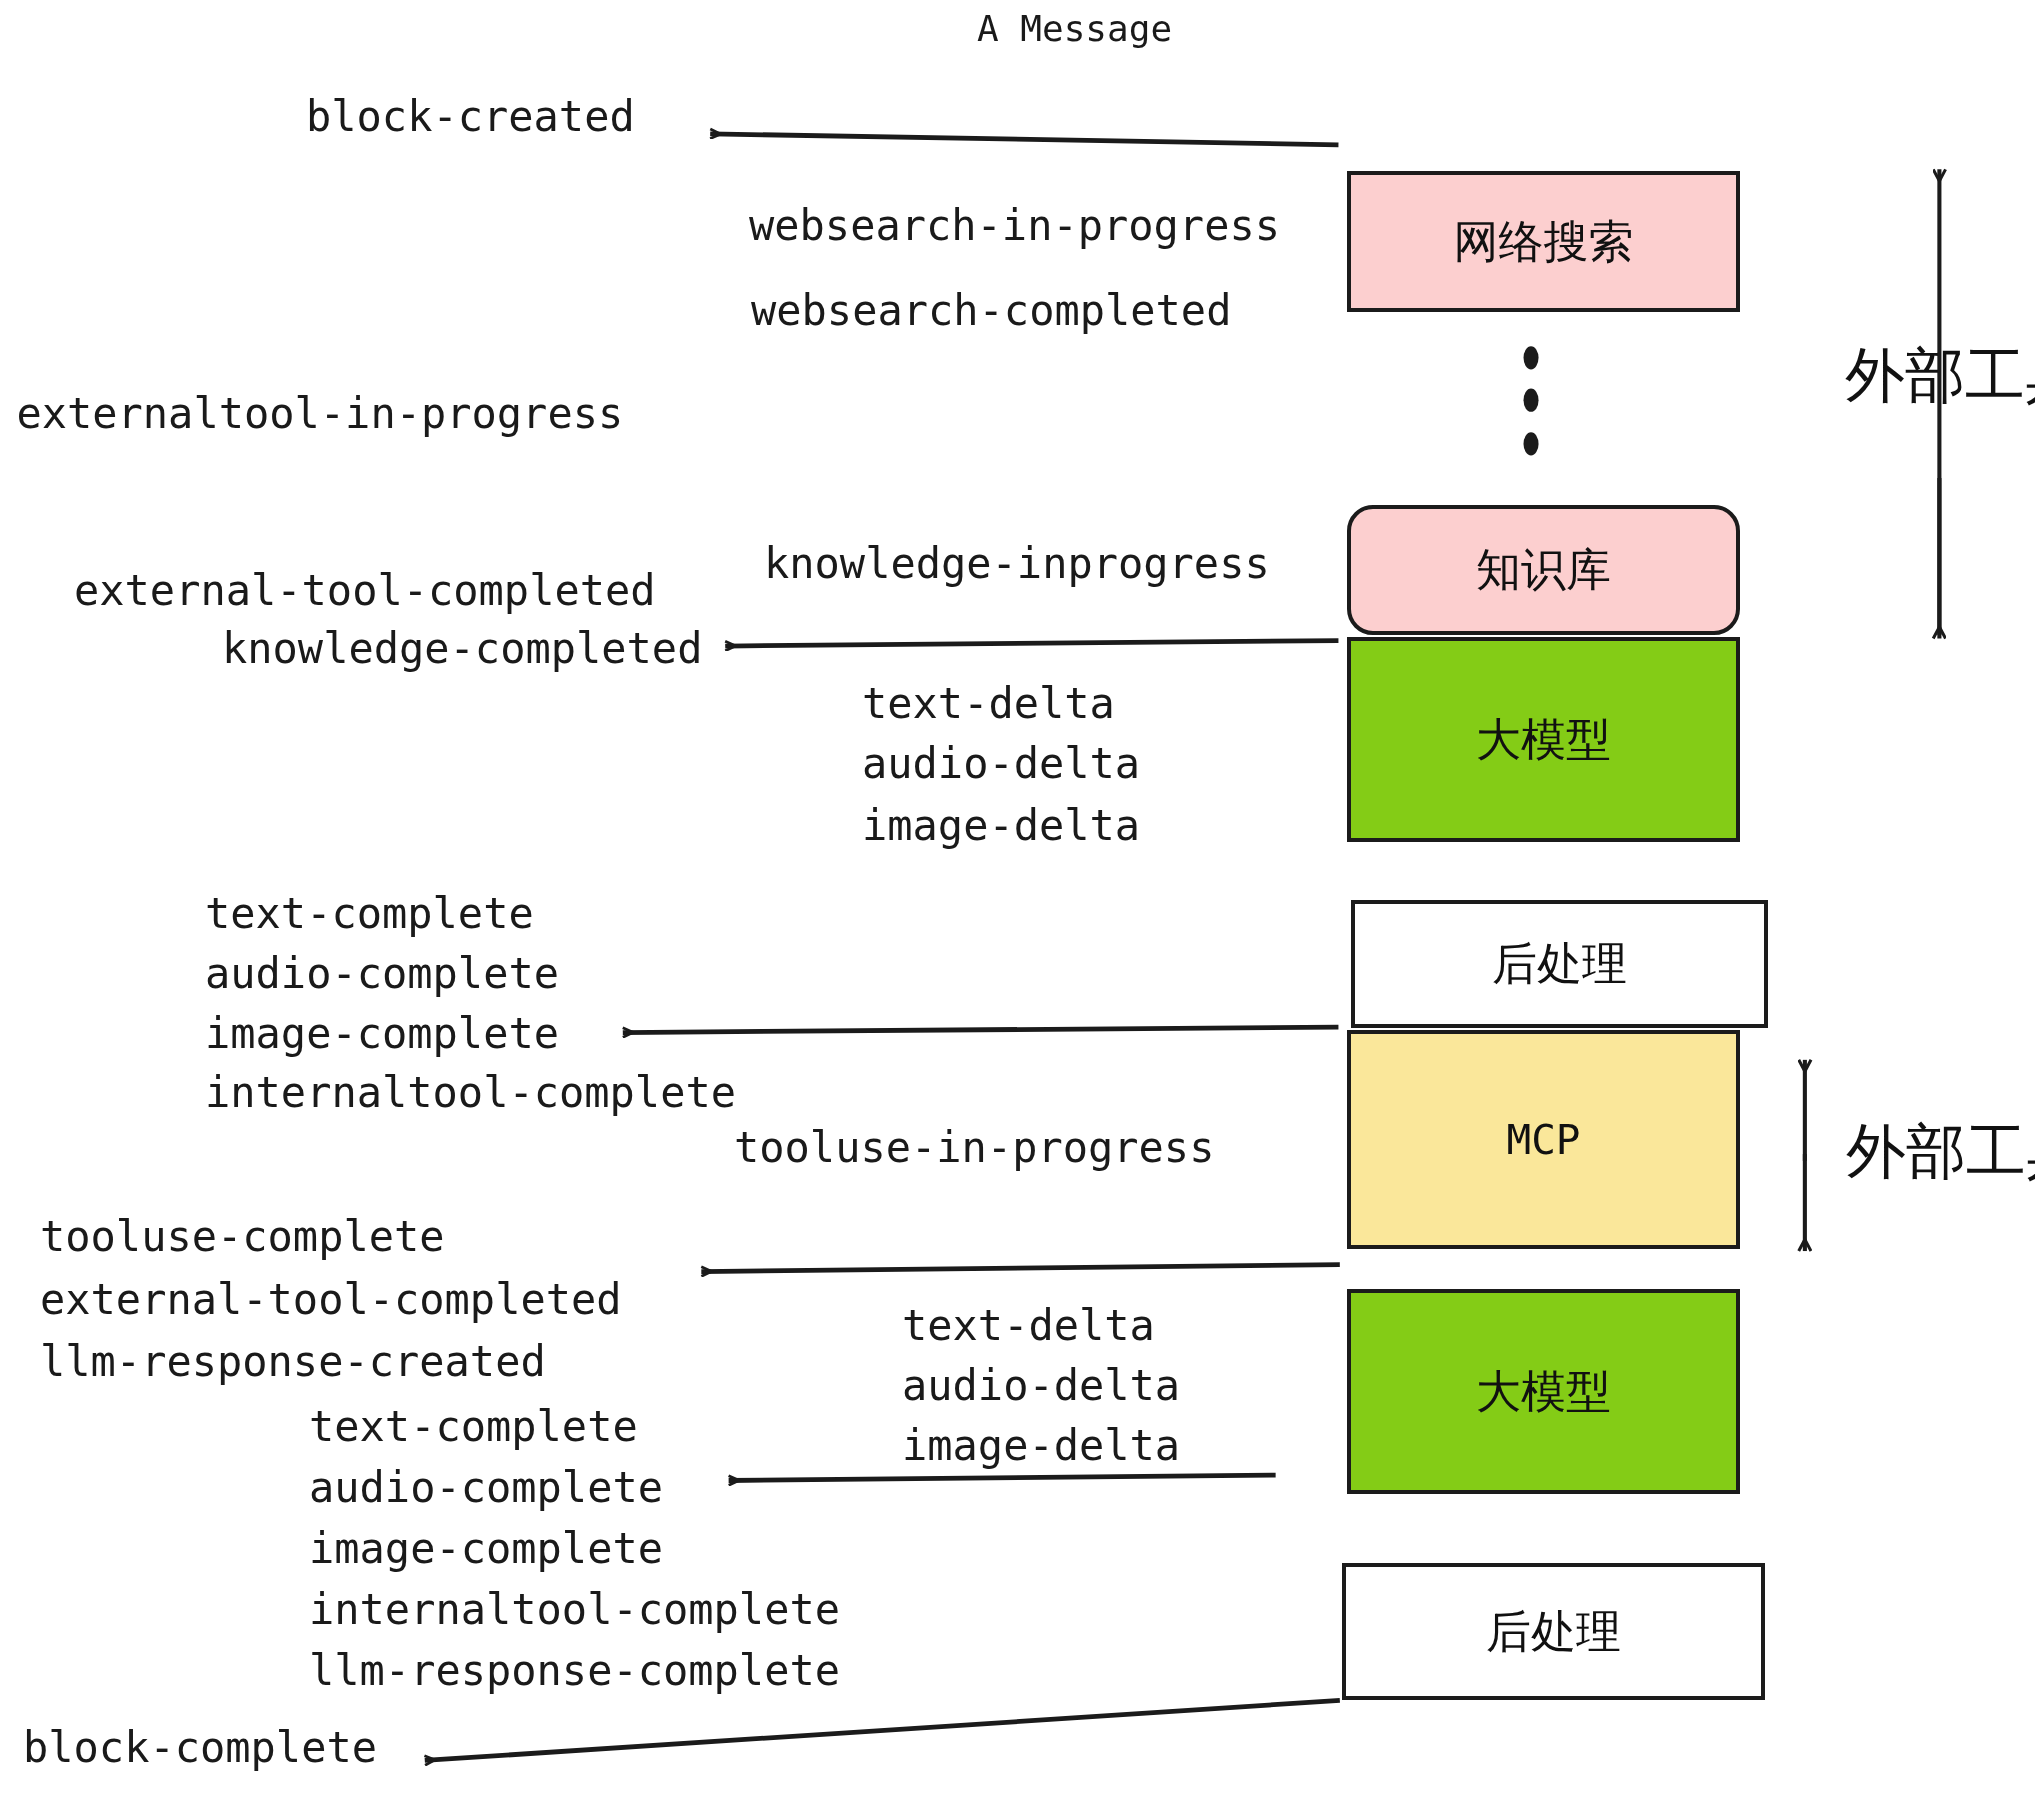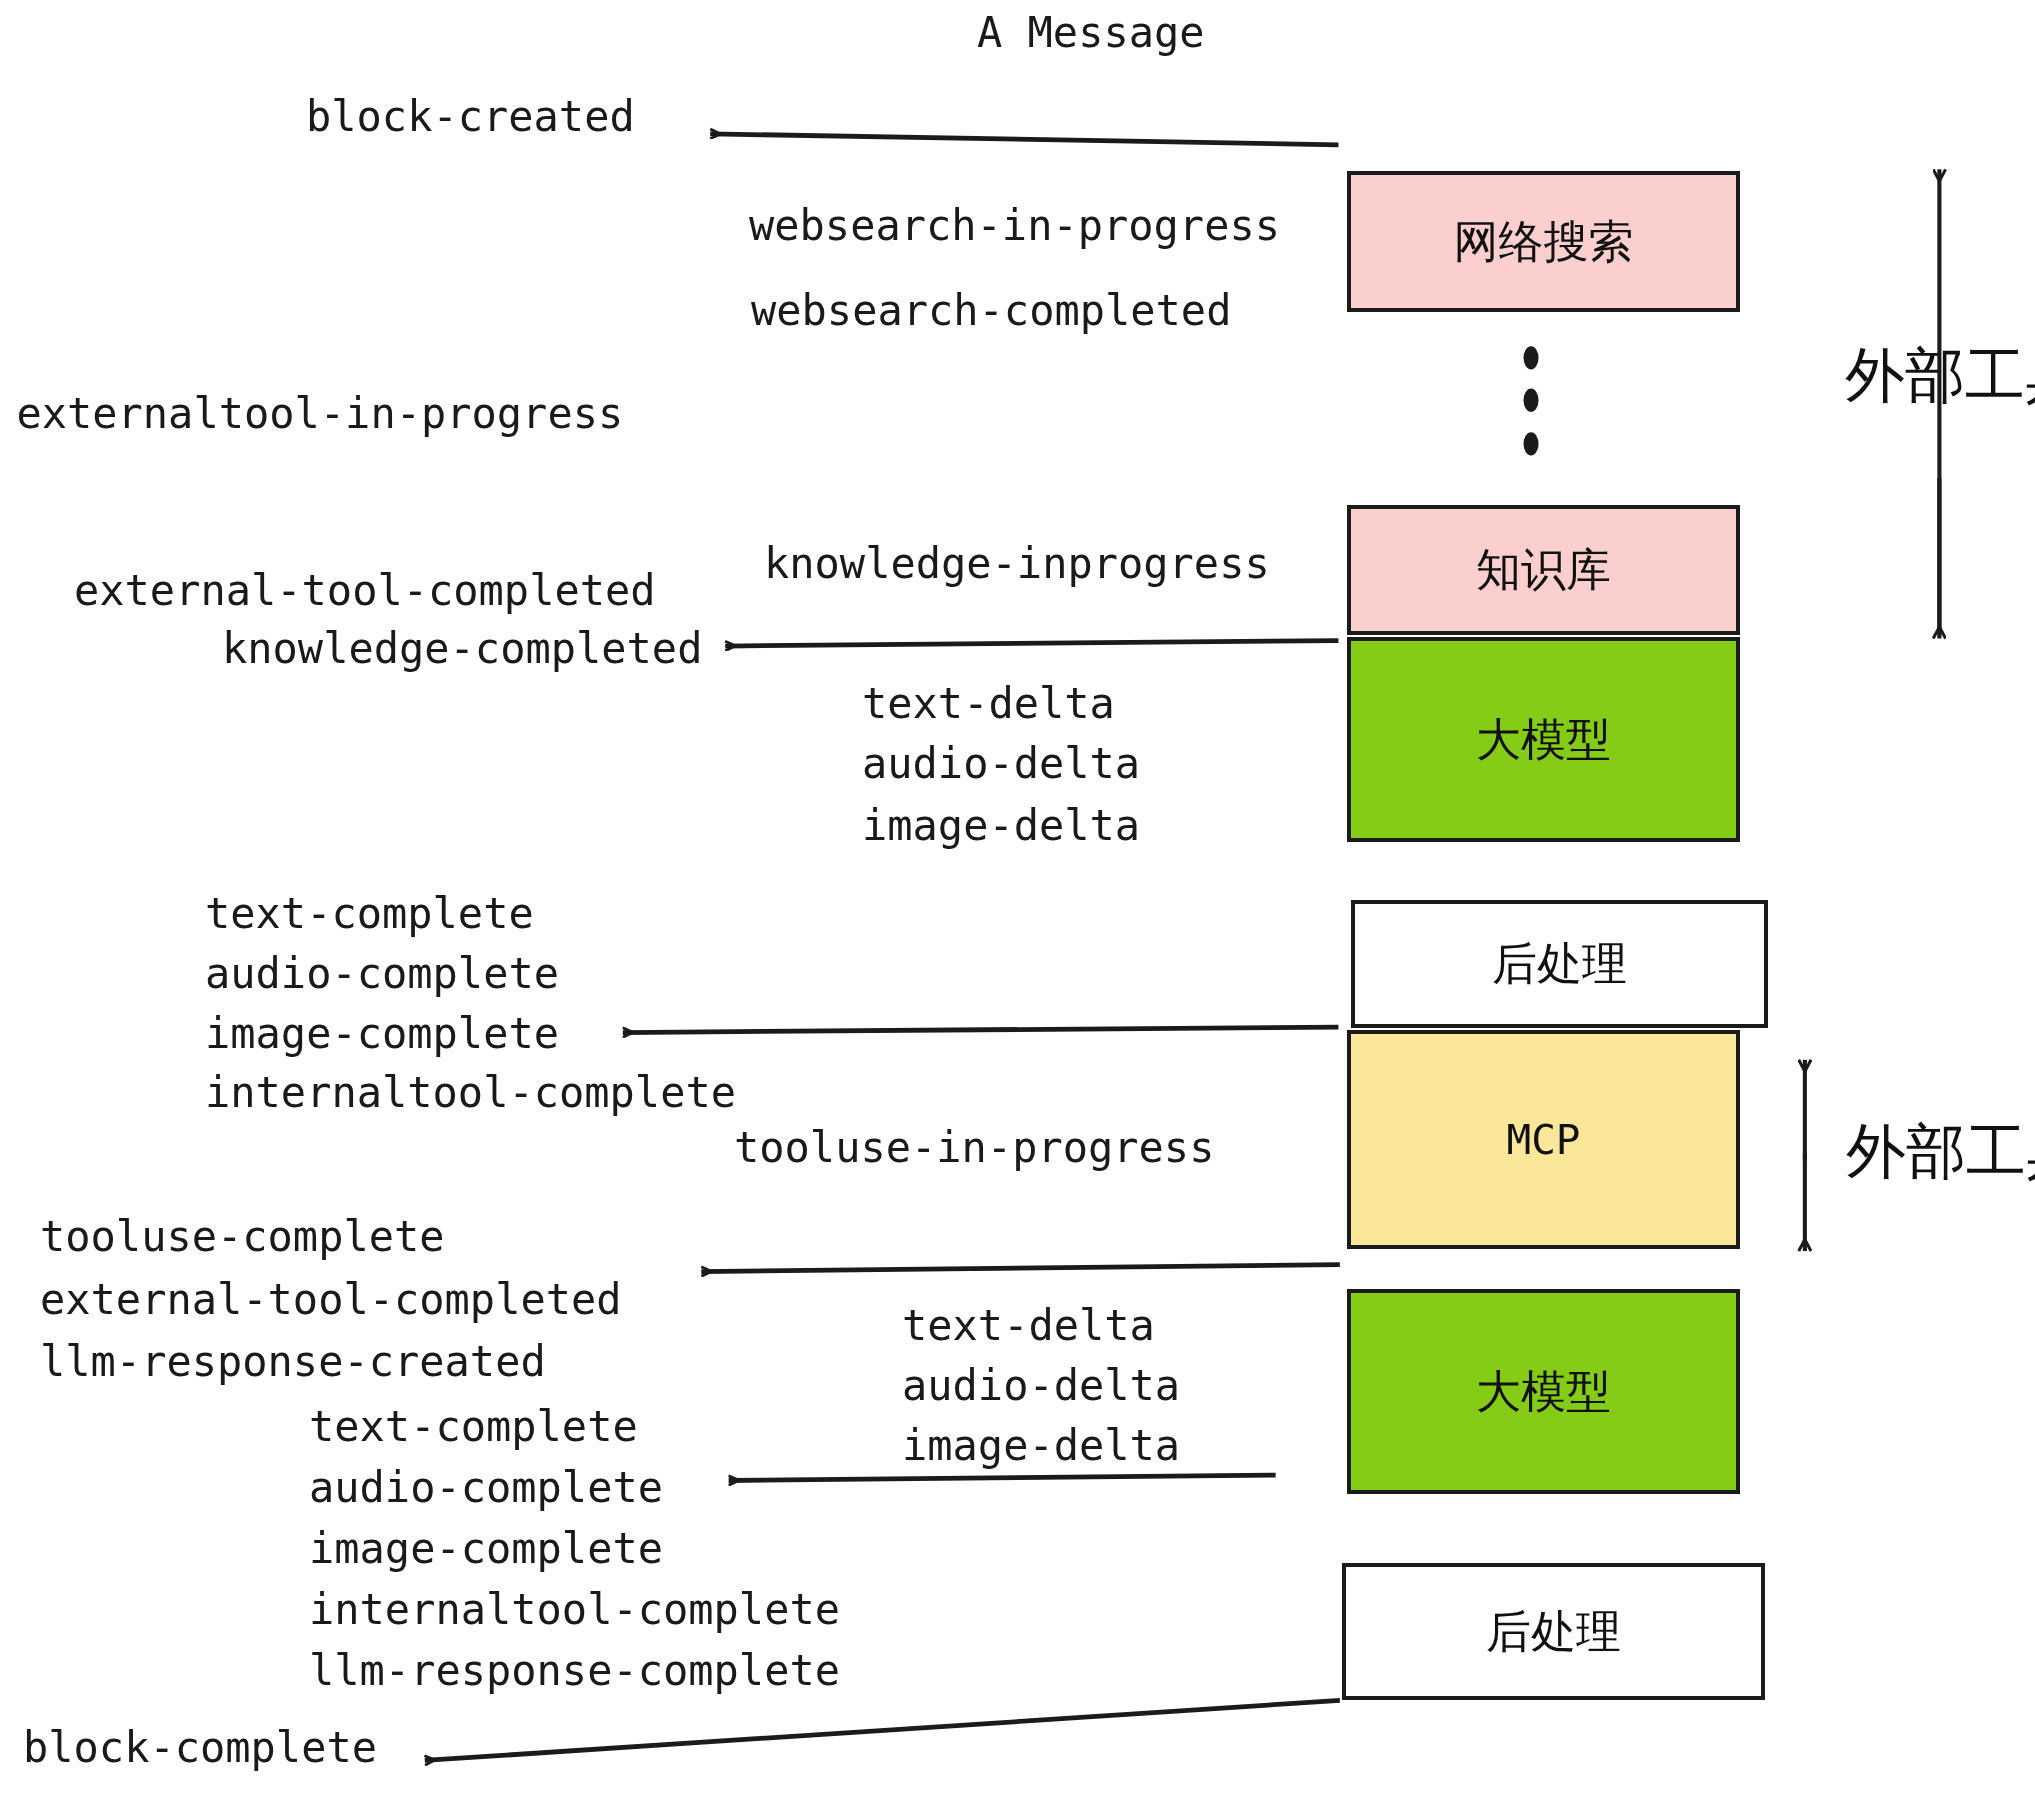--- a/index.html
+++ b/index.html
@@ -31,21 +31,21 @@
     font-family: "DejaVu Sans Mono", monospace;
     font-size: 42px;
     line-height: 1.0;
     color: #1a1a1a;
     white-space: pre;
     letter-spacing: 0px;
   }
   .title {
     position: absolute;
     font-family: "DejaVu Sans Mono", monospace;
-    font-size: 42px;
+    font-size: 36px;
     color: #1a1a1a;
     white-space: pre;
   }
   
   .node {
     position: absolute;
     border: 4.8px solid #1b1b1b;
     box-sizing: border-box;
     display: flex;
     align-items: center;
@@ -104,21 +104,21 @@
   <div class="ev" style="left:309px;  top:1406px;">text-complete</div>
   <div class="ev" style="left:309px;  top:1467px;">audio-complete</div>
   <div class="ev" style="left:309px;  top:1528px;">image-complete</div>
   <div class="ev" style="left:309px;  top:1589px;">internaltool-complete</div>
   <div class="ev" style="left:309px;  top:1650px;">llm-response-complete</div>
   <div class="ev" style="left:23px;    top:1727px;">block-complete</div>
 
   <div class="node n-pink" style="left:1347px; top:171px;  width:393px; height:141px;">
     <span>网络搜索</span>
   </div>
-  <div class="node n-pink" style="left:1347px; top:505px;  width:393px; height:130px;">
+  <div class="node n-pink" style="left:1347px; top:505px;  width:393px; height:130px;border-radius:26px;">
     <span>知识库</span>
   </div>
   <div class="node n-green" style="left:1347px; top:637px;  width:393px; height:205px;">
     <span>大模型</span>
   </div>
   <div class="node n-white" style="left:1351px; top:900px; width:417px; height:128px;">
     <span>后处理</span>
   </div>
   <div class="node n-yellow mono" style="left:1347px; top:1030px; width:393px; height:219px;">
     <span>MCP</span>

